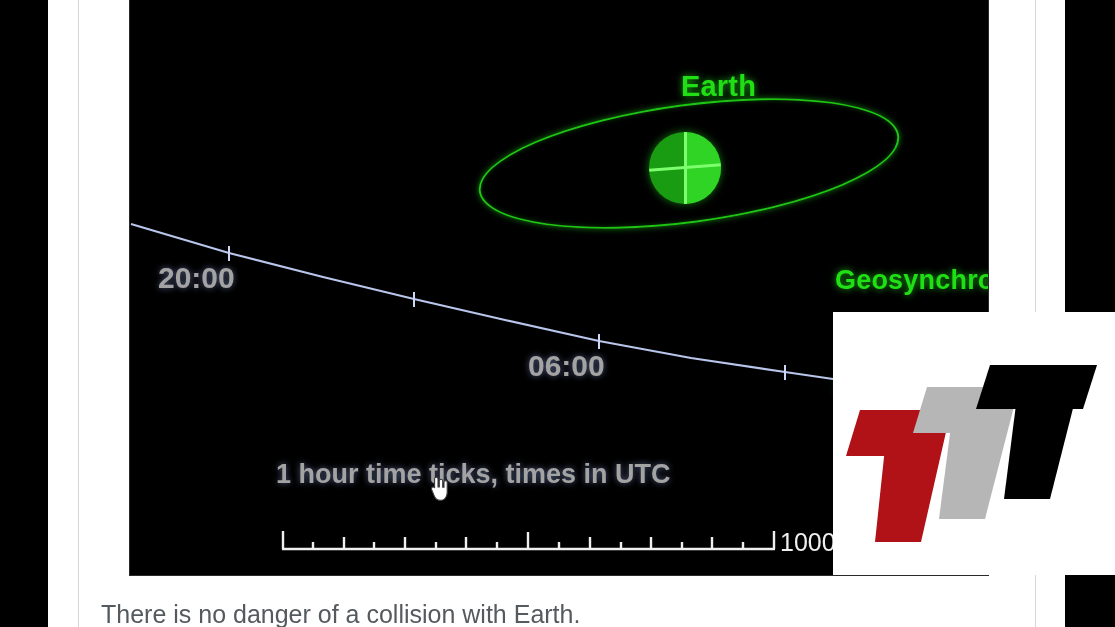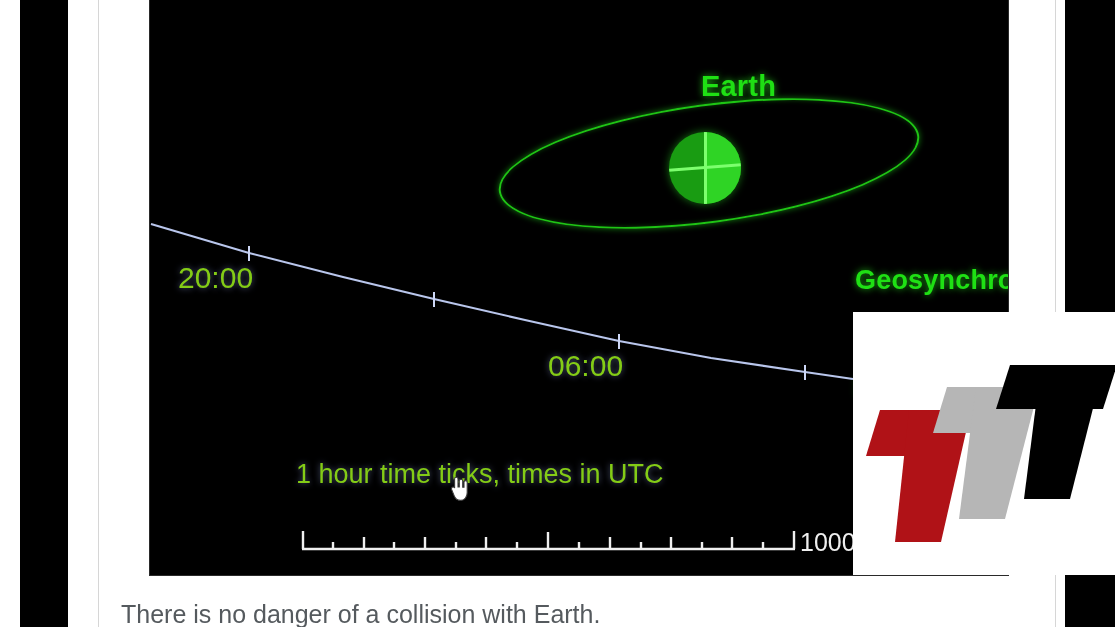--- a/index.html
+++ b/index.html
@@ -5,21 +5,21 @@
 <style>
   html,body{margin:0;padding:0;}
   body{
     width:1115px;height:627px;
     background:#ffffff;
     font-family:"Liberation Sans", sans-serif;
     overflow:hidden;
     position:relative;
   }
   
-  #page{position:absolute;inset:0;background:#ffffff;margin-left:20px;}
+  #page{position:absolute;inset:0;background:#ffffff;}
   .gutter-bar{
     position:absolute;top:0;bottom:0;width:48px;background:#000000;
   }
   .gutter-bar.left{left:0;}
   .gutter-bar.right{right:0;width:50px;}
   .hairline{
     position:absolute;top:0;bottom:0;width:1px;background:#d6d6d6;
   }
   .hairline.left{left:78px;}
   .hairline.right{left:1035px;}
@@ -78,22 +78,22 @@
   }
   #earth-label{left:551px;top:70px;font-size:29px;}
   #geo-label{left:705px;top:192px;font-size:27px;line-height:1.32;}
 
   
   .traj-wrap{position:absolute;left:0;top:0;width:858px;height:575px;pointer-events:none;}
 
   
   .lbl-blue{
     position:absolute;
-    color:#84cc16;
-    font-weight:normal;
+    color:#a3a3a3;
+    font-weight:bold;
     text-shadow:0 0 6px rgba(150,170,235,.55);
     white-space:pre;
   }
   #t2000{left:158px;top:261px;font-size:30px;}
   #t1800{left:526px;top:348px;font-size:30px;}
   #ticks-note{left:146px;top:459px;font-size:27px;text-align:center;}
 
   
   #scalebar{
     position:absolute;left:151px;top:528px;width:495px;height:26px;

